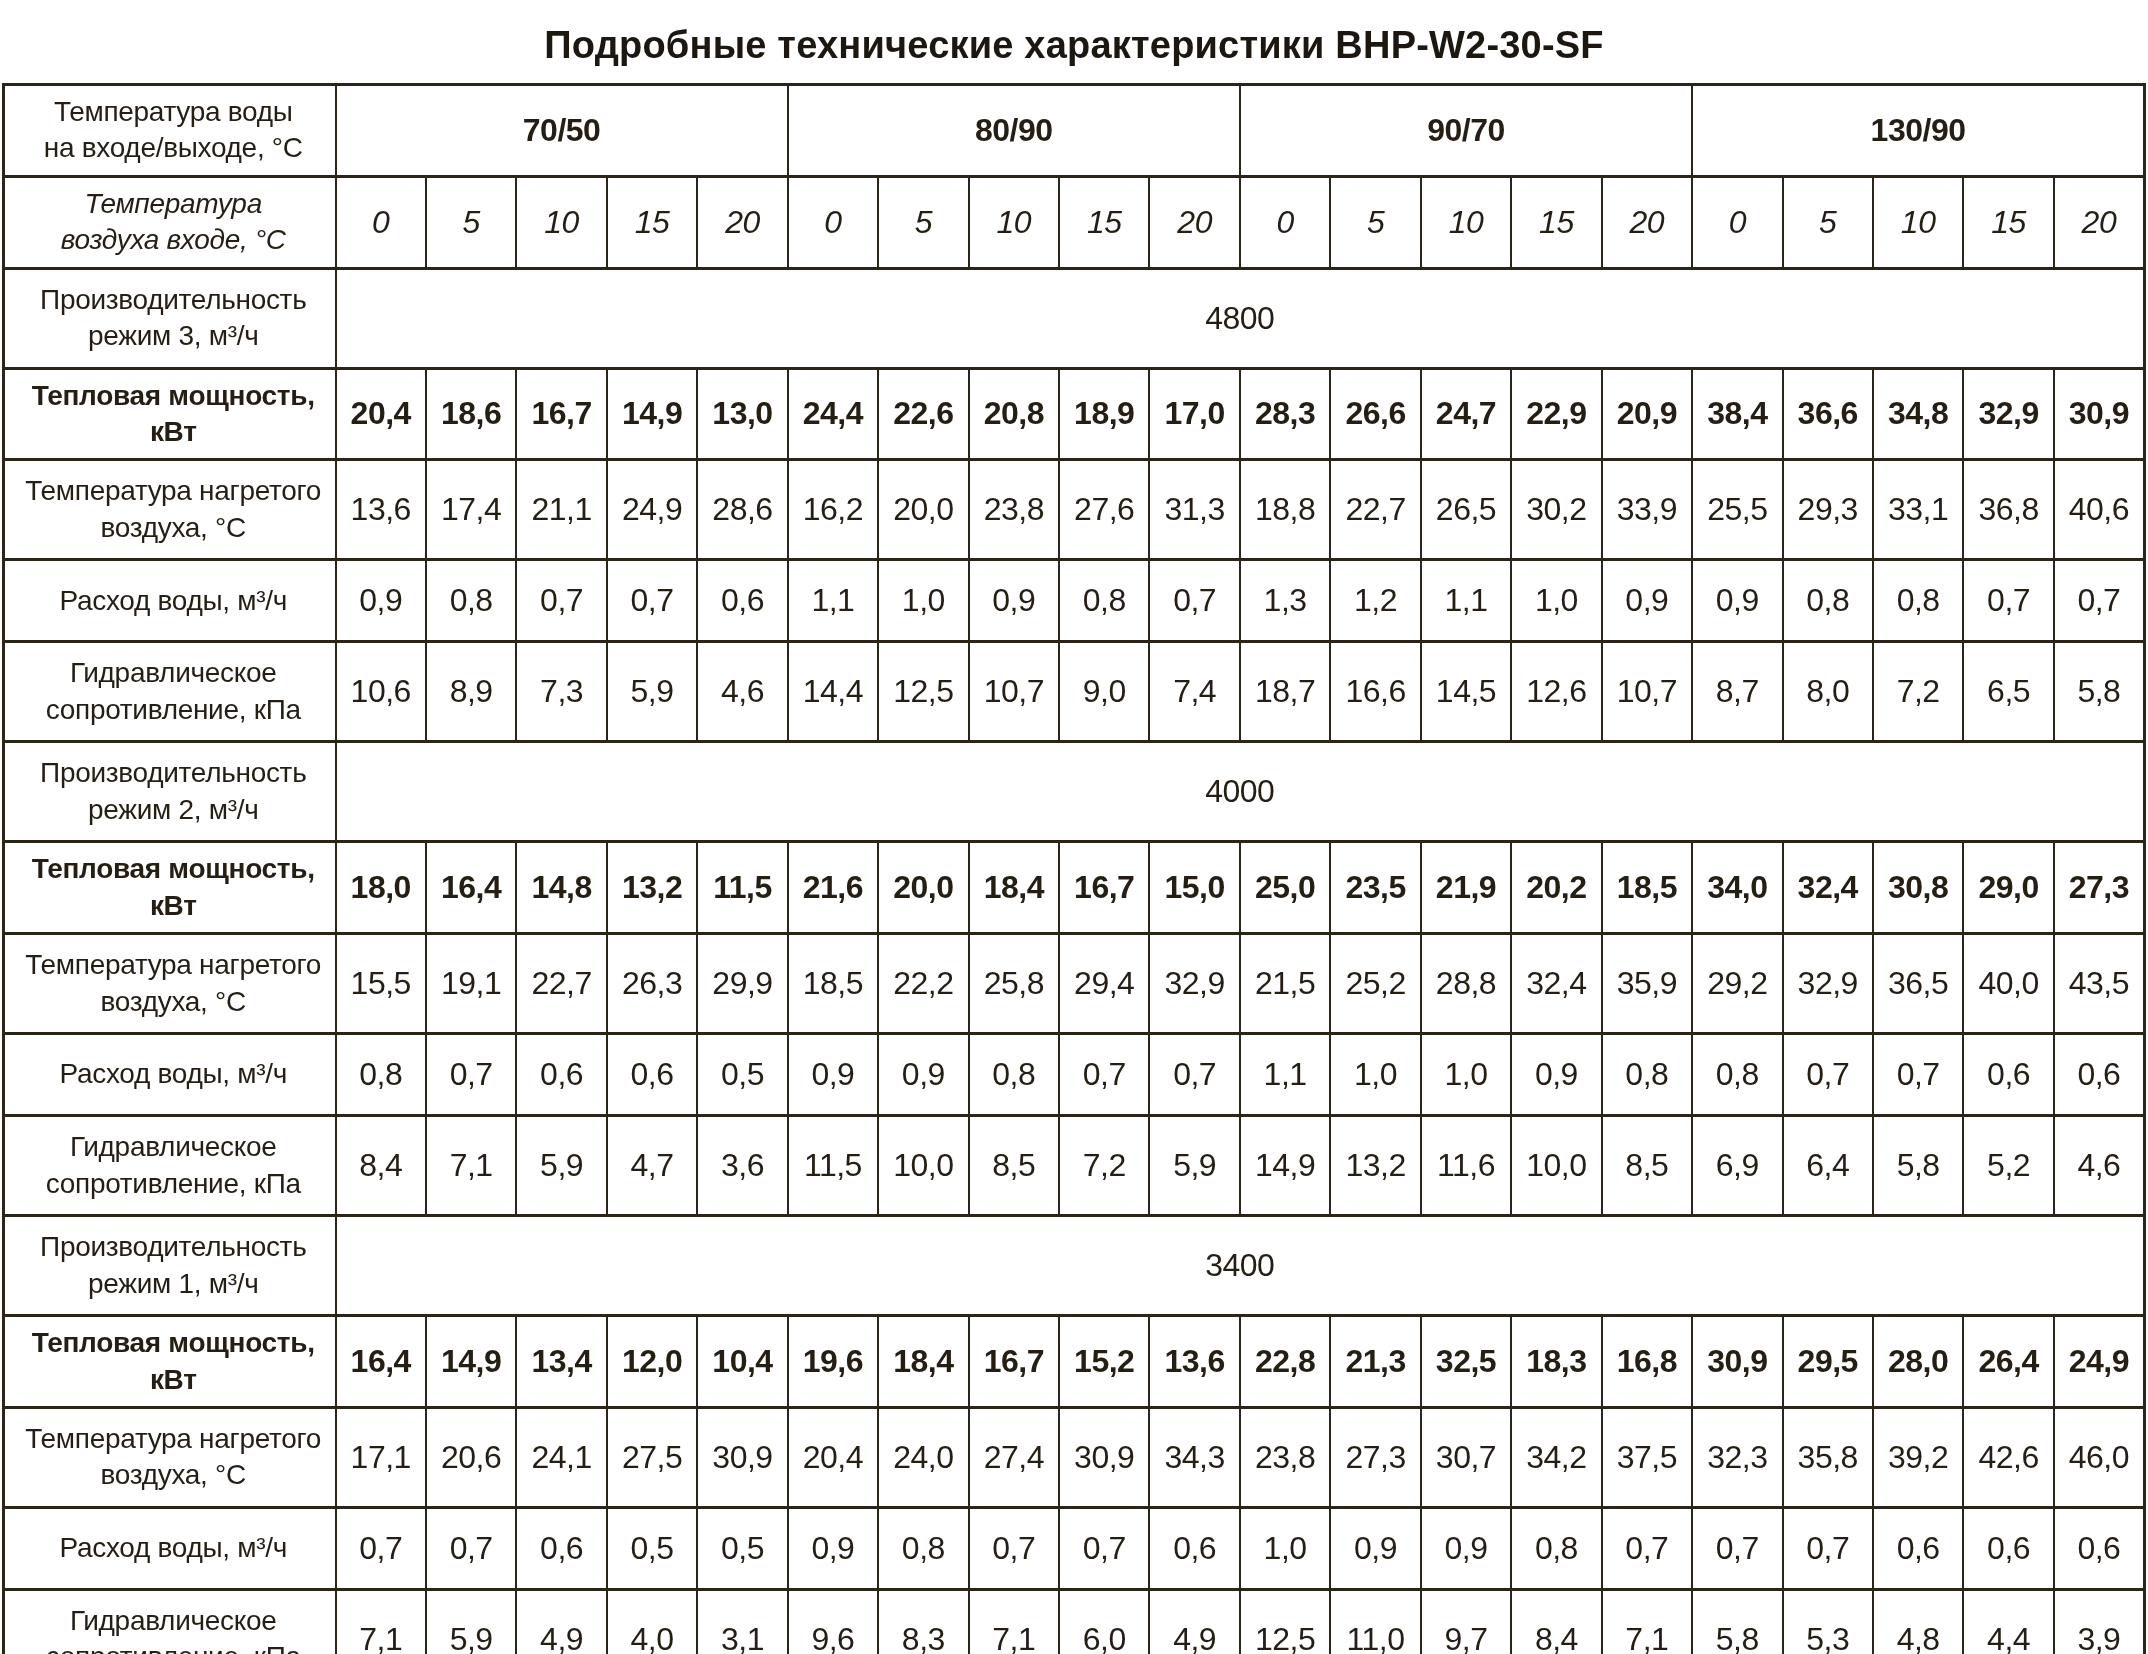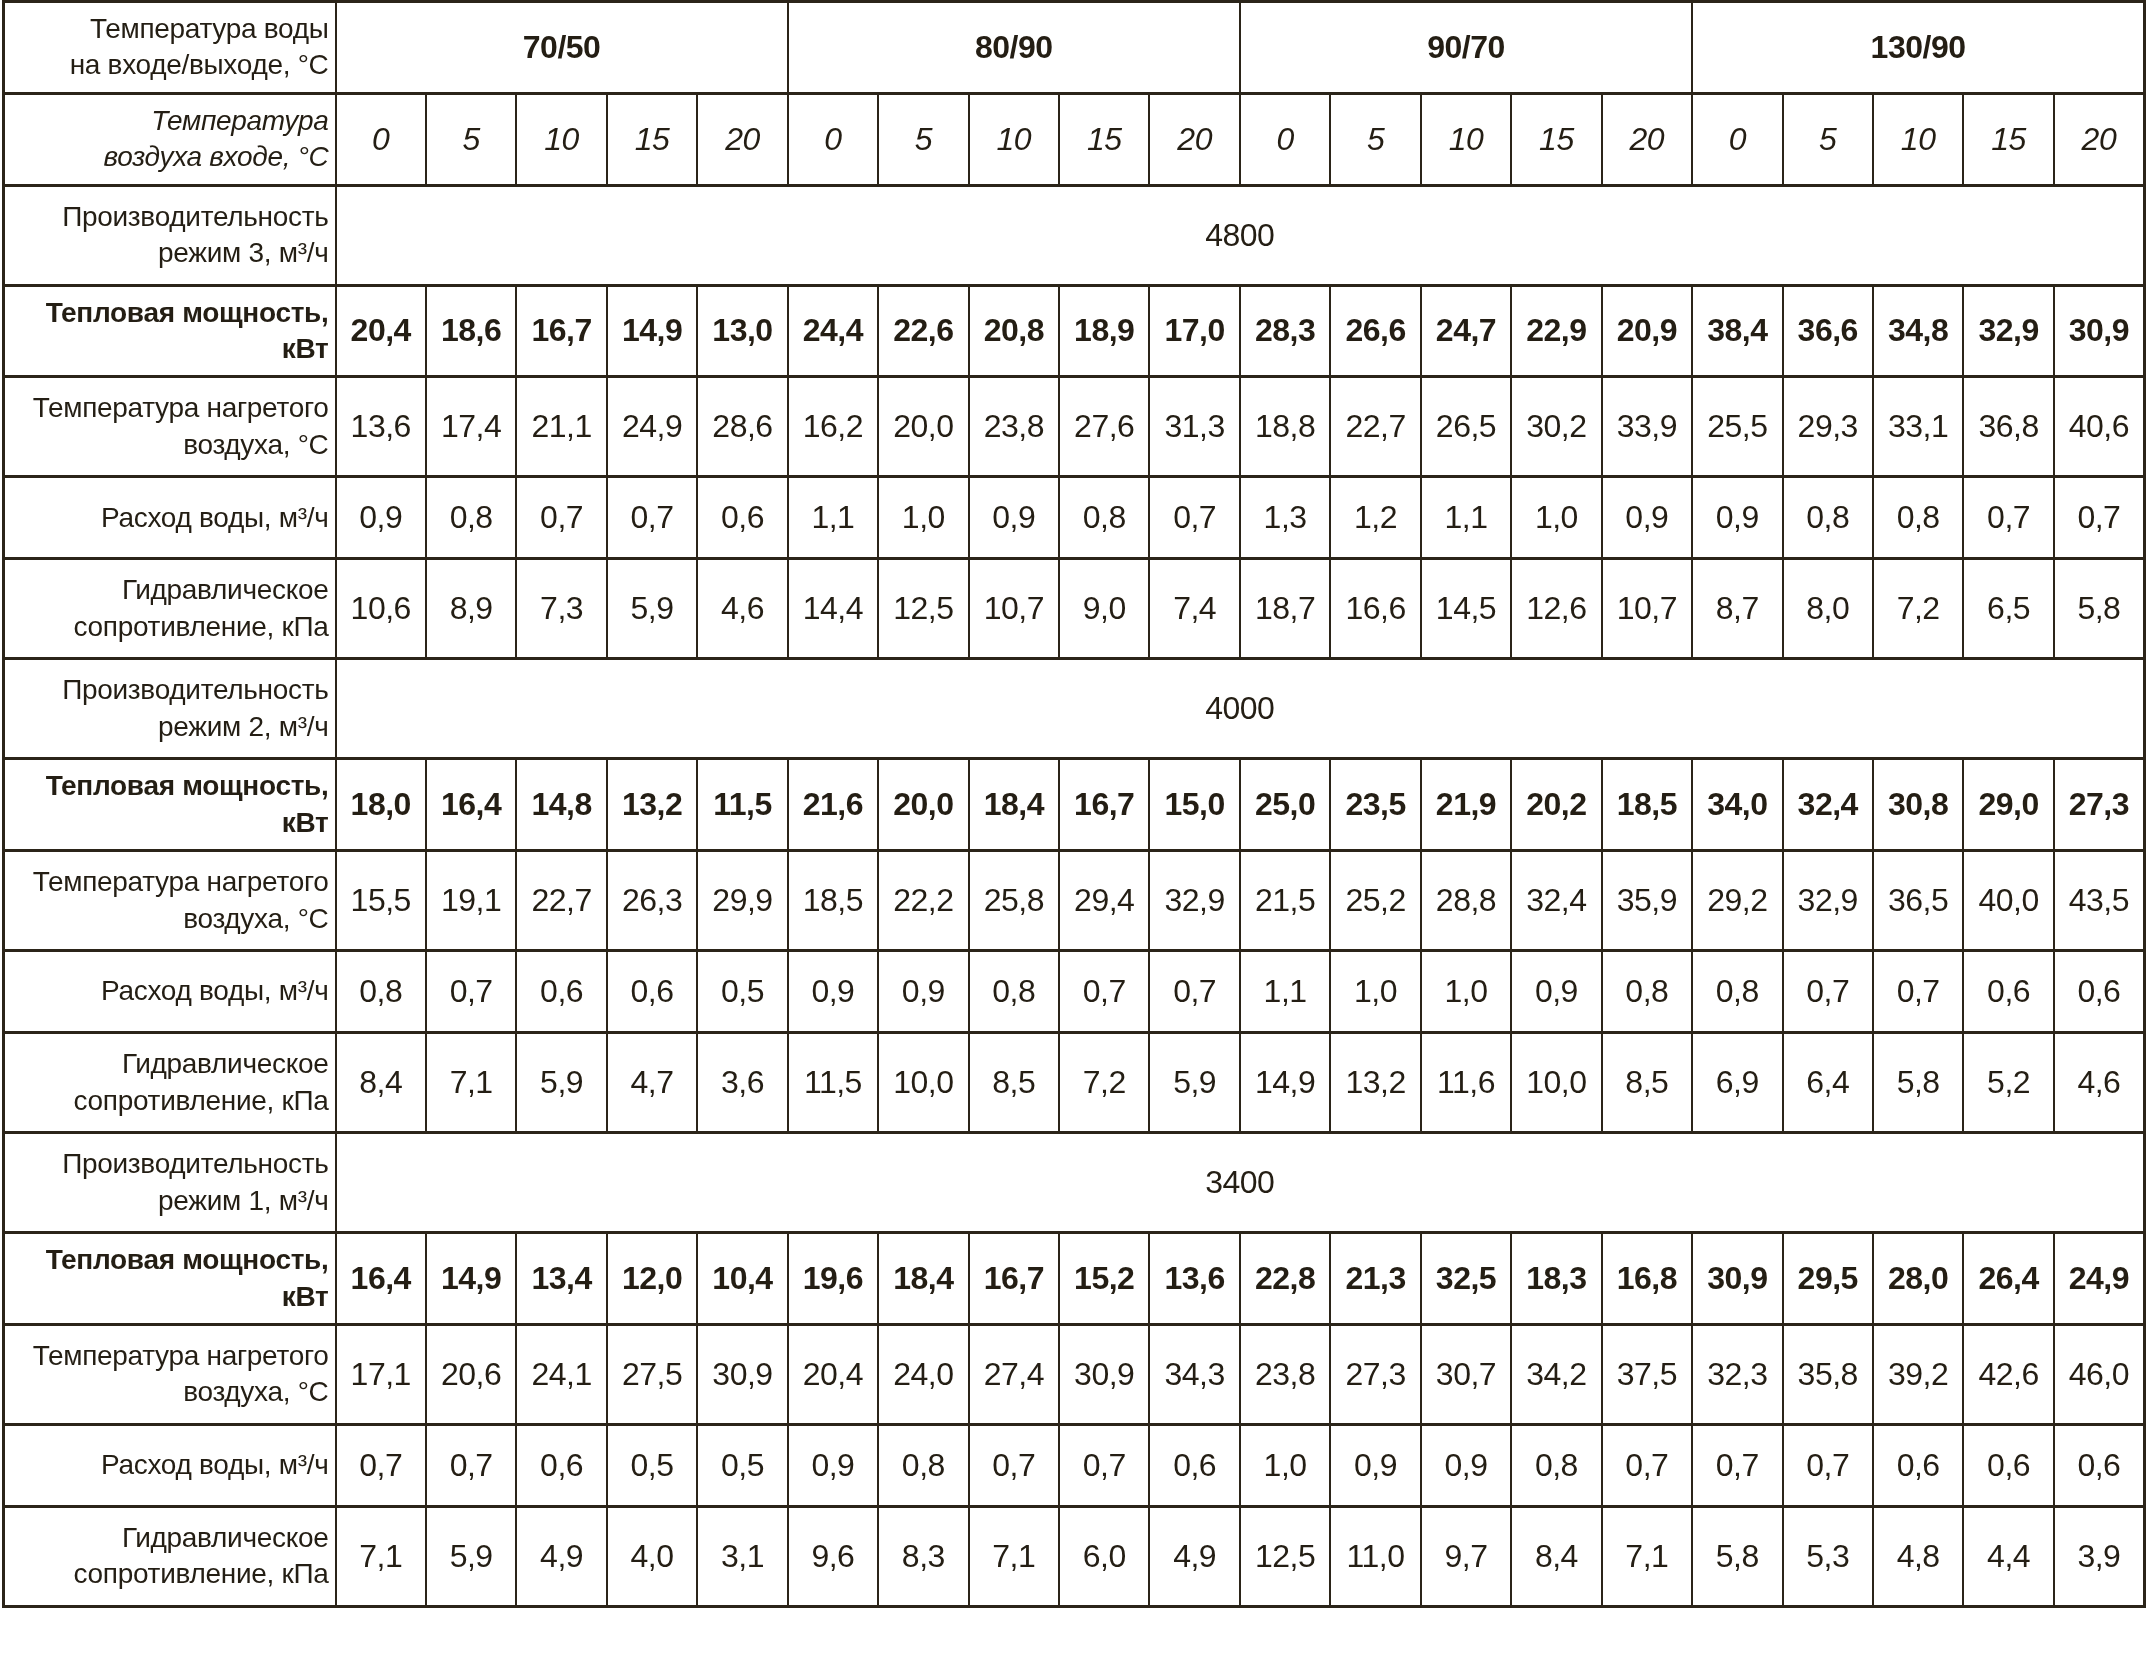--- a/index.html
+++ b/index.html
@@ -33,21 +33,21 @@
   }
   col.c-label{width:332px;}
   td{
     border:2px solid var(--border);
     border-top-width:3px;
     border-bottom-width:3px;
     vertical-align:middle;
     padding:0;
   }
   td.label{
-    text-align:right;
+    text-align:center;
     font-size:28px;
     line-height:1.3;
     letter-spacing:-0.3px;
     padding:8px 6px 8px 13px;
     white-space:pre-line;
   }
   td.cell{
     text-align:center;
     font-size:32px;
     letter-spacing:-0.5px;
@@ -59,20 +59,21 @@
   tr.r-capacity{height:100px;}
   tr.r-power{height:80px;font-weight:bold;}
   tr.r-airout{height:100px;}
   tr.r-flow{height:82px;}
   tr.r-hydro{height:100px;}
 </style>
 </head>
 <body>
 
 <div class="page">
+  <div class="title">Подробные технические характеристики BHP-W2-30-SF</div>
 
   <table class="spec">
     <colgroup>
       <col class="c-label">
       <col span="20">
     </colgroup>
     <thead>
       <tr class="r-group">
         <td class="label">Температура воды
 на входе/выходе, °С</td>

